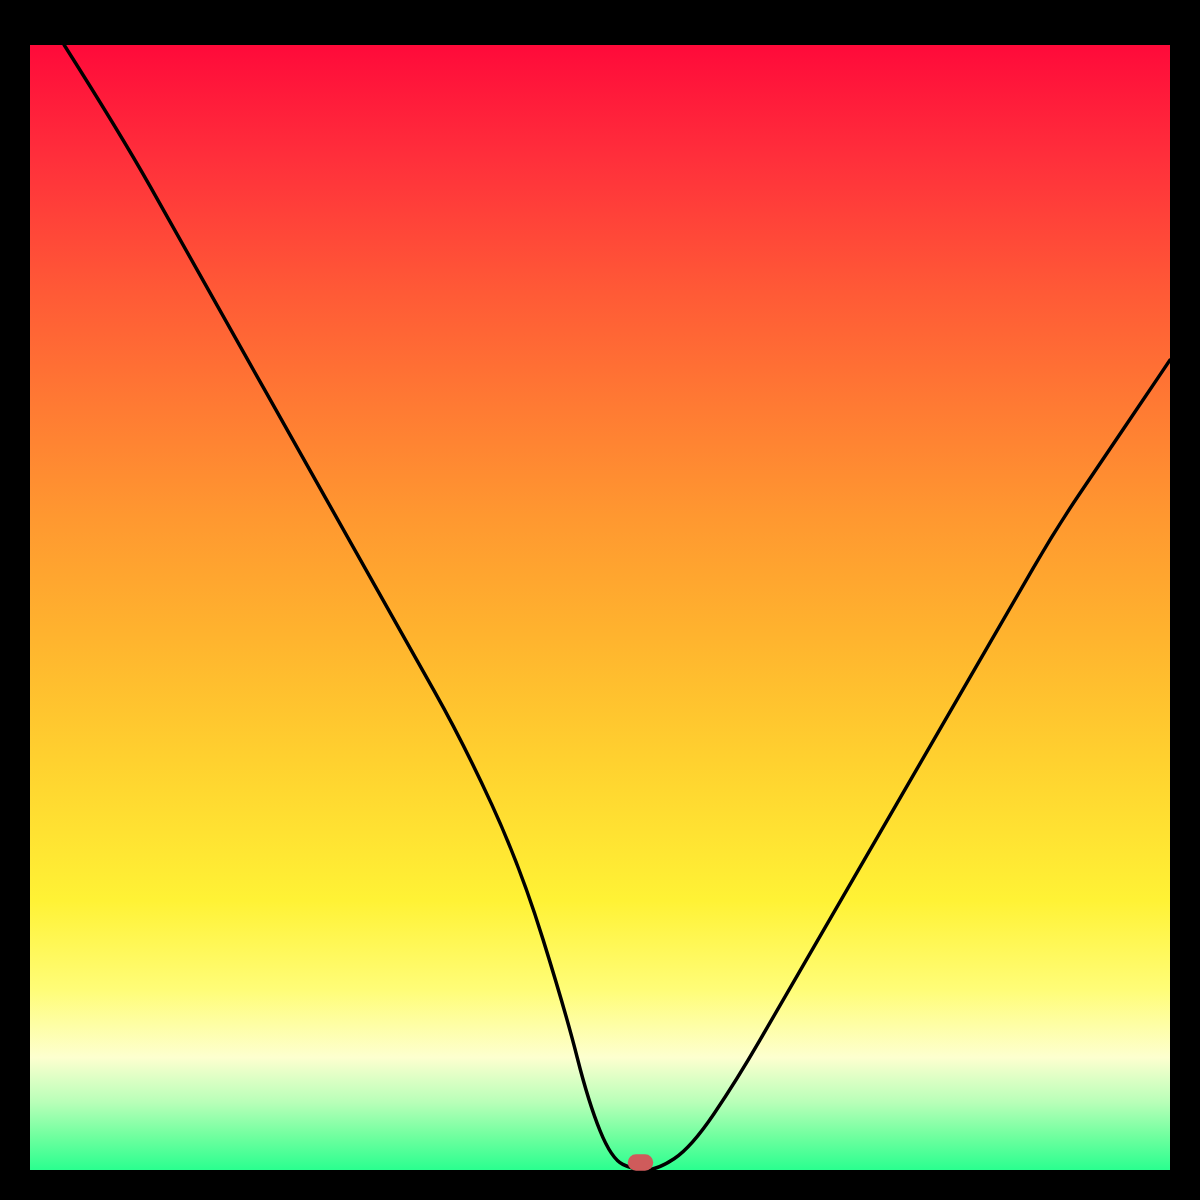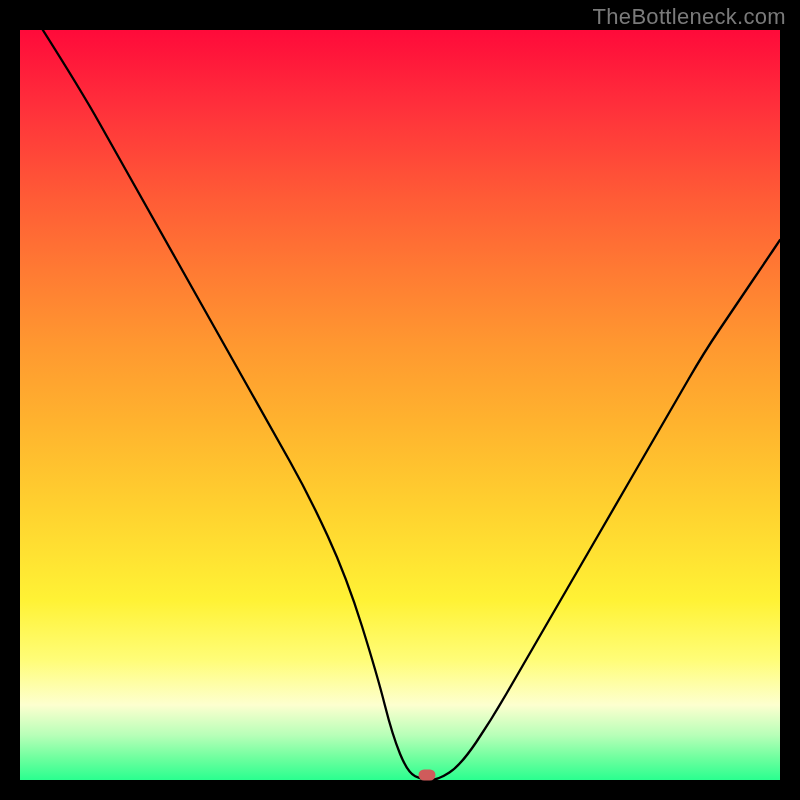--- a/index.html
+++ b/index.html
@@ -70,21 +70,20 @@
     font-size: 22px;
     font-weight: 500;
     letter-spacing: 0.3px;
   }
 </style>
 </head>
 <body>
 
 <div class="frame">
 
-  <div class="watermark">TheBottleneck.com</div>
 
   <div class="plot-area">
 
     <svg class="curve-svg" viewBox="0 0 760 750" preserveAspectRatio="none">
       <path class="curve-path" d="M 22.80 0.00 Q 60.80 60.00 79.80 93.75 Q 98.80 127.50 117.80 161.25 Q 136.80 195.00 155.80 228.75 Q 174.80 262.50 193.80 296.25 Q 212.80 330.00 231.80 363.75 Q 250.80 397.50 269.80 431.25 Q 288.80 465.00 307.80 506.25 Q 326.80 547.50 342.00 596.25 Q 357.20 645.00 364.80 675.00 Q 372.40 705.00 380.00 723.75 Q 387.60 742.50 395.20 746.25 Q 402.80 750.00 410.40 750.00 Q 418.00 750.00 429.40 742.50 Q 440.80 735.00 456.00 712.50 Q 471.20 690.00 486.40 663.75 Q 501.60 637.50 516.80 611.25 Q 532.00 585.00 547.20 558.75 Q 562.40 532.50 577.60 506.25 Q 592.80 480.00 608.00 453.75 Q 623.20 427.50 638.40 401.25 Q 653.60 375.00 668.80 348.75 Q 684.00 322.50 699.20 300.00 Q 714.40 277.50 729.60 255.00 Q 744.80 232.50 752.40 221.25 T 760.00 210.00"></path>
     </svg>
 
     <div class="marker" style="left: 406.6px; top: 745px; background: rgb(207, 91, 91);"></div>
   </div>
 </div>

